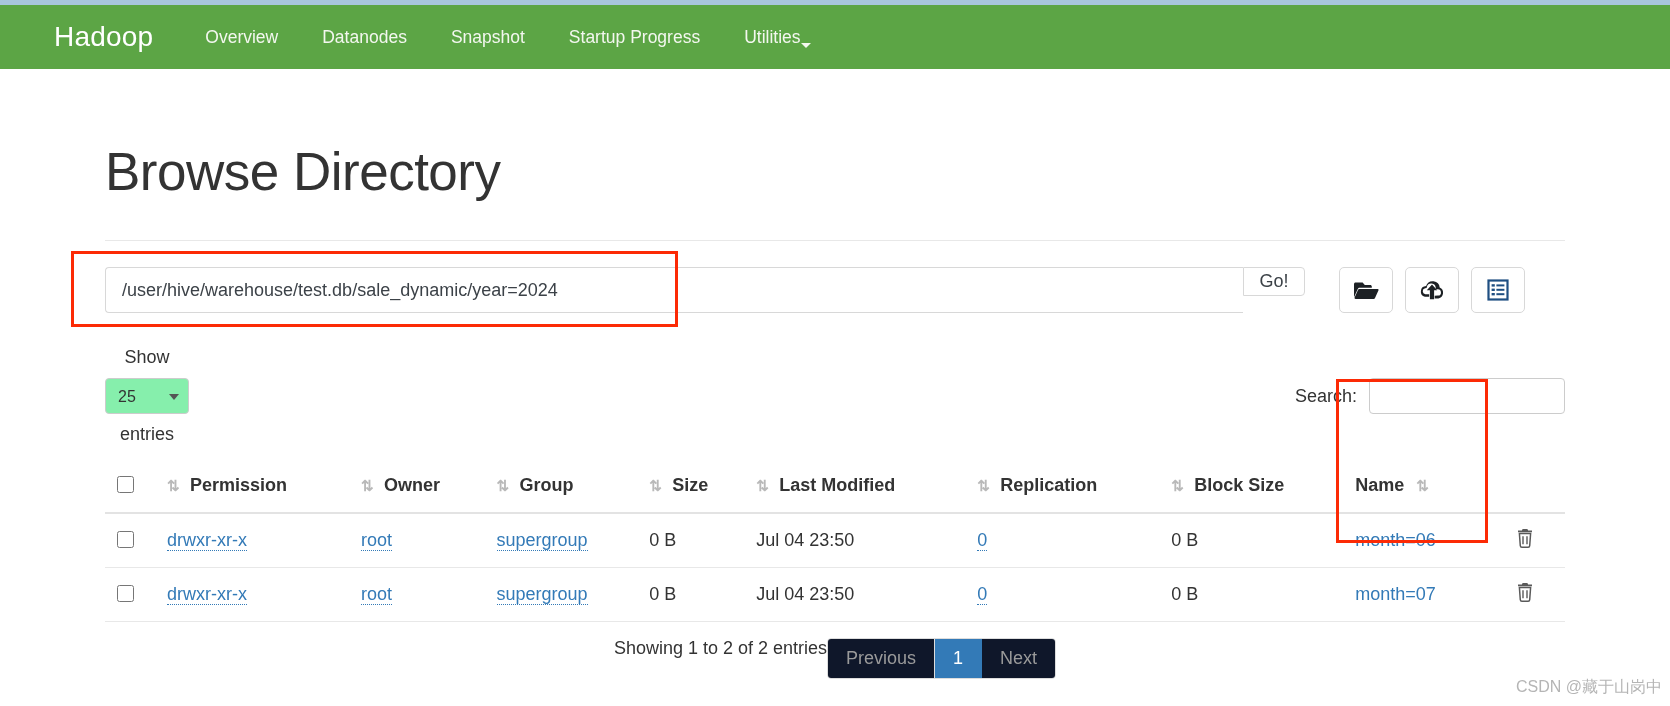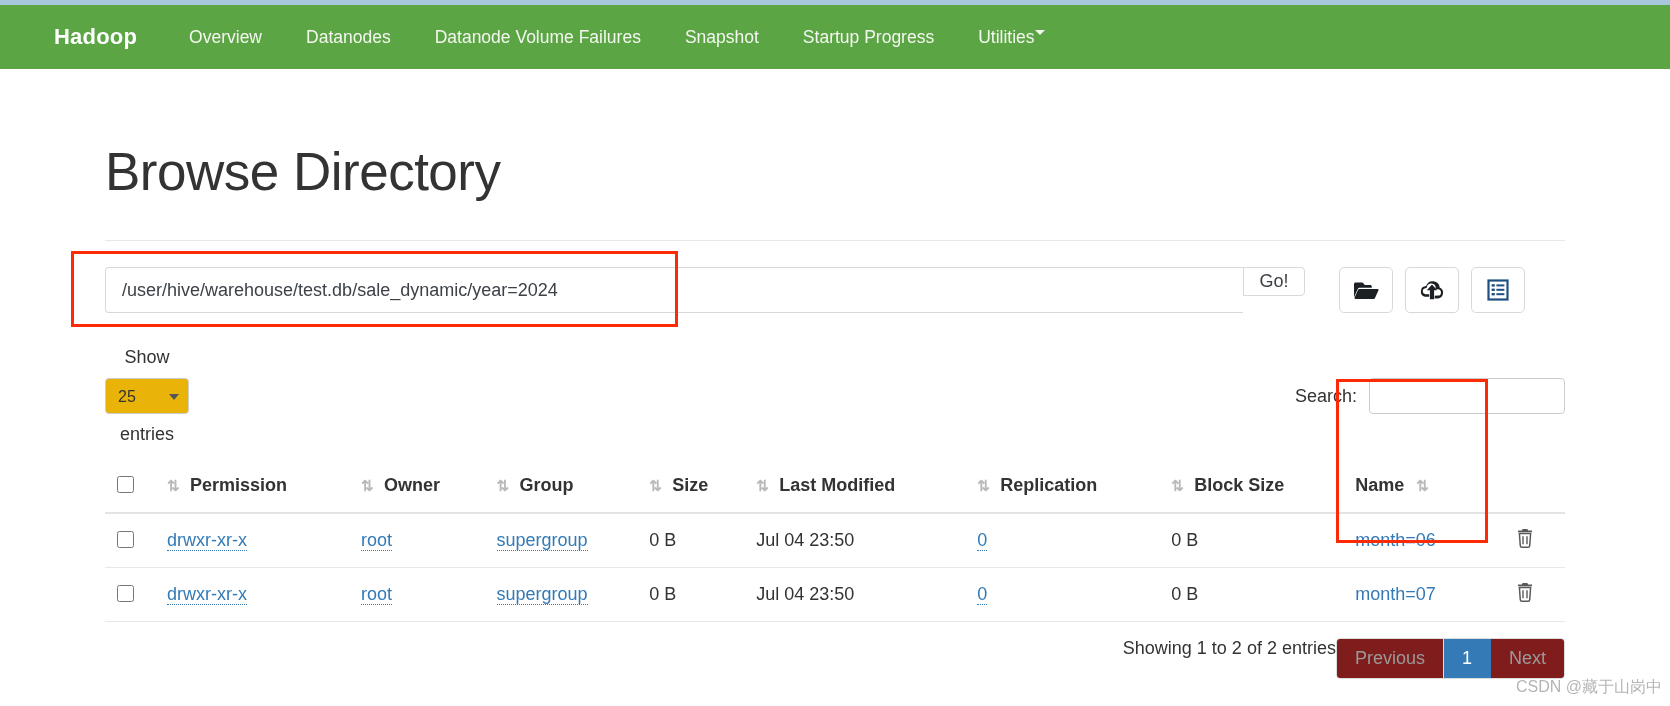--- a/index.html
+++ b/index.html
@@ -27,37 +27,37 @@
   .navbar {
     background: #5ca545;
     height: 64px;
     display: flex;
     align-items: center;
     padding-left: 54px;
     box-sizing: border-box;
   }
   .brand {
     color: #ffffff;
-    font-size: 22px;
-    font-weight: 700;
+    font-size: 28px;
+    font-weight: 400;
     letter-spacing: .2px;
     margin-right: 30px;
     white-space: nowrap;
     cursor: pointer;
   }
   .nav-link {
     color: #f3f7ef;
     font-size: 17.5px;
     padding: 0 22px;
     white-space: nowrap;
     cursor: pointer;
   }
   .nav-link.dropdown {
     display: inline-flex;
-    align-items: flex-start;
+    align-items: flex-end;
   }
   .caret {
     display: inline-block;
     width: 0;
     height: 0;
     border-left: 5px solid transparent;
     border-right: 5px solid transparent;
     border-top: 5px solid #f3f7ef;
     margin-top: 3px;
   }
@@ -165,21 +165,21 @@
     flex-direction: column;
   }
   .select-wrap { position: relative; }
   select.entries-select {
     -webkit-appearance: none;
     appearance: none;
     width: 84px;
     height: 36px;
     border: 1px solid #ccc;
     border-radius: 4px;
-    background: #eab308;
+    background: #86efac;
     font-size: 16px;
     padding: 0 26px 0 12px;
     color: #333;
     font-family: "Liberation Sans", sans-serif;
     cursor: pointer;
   }
   .select-chev {
     position: absolute;
     right: 10px;
     top: 50%;
@@ -266,35 +266,35 @@
     background: none;
     border: none;
     cursor: pointer;
     padding: 0;
     color: #555;
   }
 
   
   .table-footer {
     display: flex;
-    justify-content: flex-end;
+    justify-content: center;
     align-items: flex-start;
     margin-top: 16px;
     font-size: 18px;
     color: #333;
   }
   .pagination {
     display: flex;
     border: 1px solid #dddddd;
     border-radius: 4px;
     overflow: hidden;
   }
   .page-btn {
     padding: 9px 18px;
-    background: #7f1d1d;
+    background: #0f172a;
     color: #5c5c5c;
     border-right: 1px solid #dddddd;
     cursor: pointer;
     font-size: 18px;
   }
   .page-btn:last-child { border-right: none; }
   .page-btn.active {
     background: #337ab7;
     color: #ffffff;
     border-right-color: #337ab7;
@@ -322,21 +322,20 @@
 </style>
 </head>
 <body>
 
 <div class="top-strip"></div>
 
 <nav class="navbar">
   <div class="brand">Hadoop</div>
   <div class="nav-link">Overview</div>
   <div class="nav-link">Datanodes</div>
-  <div class="nav-link">Datanode Volume Failures</div>
   <div class="nav-link">Snapshot</div>
   <div class="nav-link">Startup Progress</div>
   <div class="nav-link dropdown">
     <span>Utilities</span>
     <span class="caret"></span>
   </div>
 </nav>
 
 <div class="container">
 

